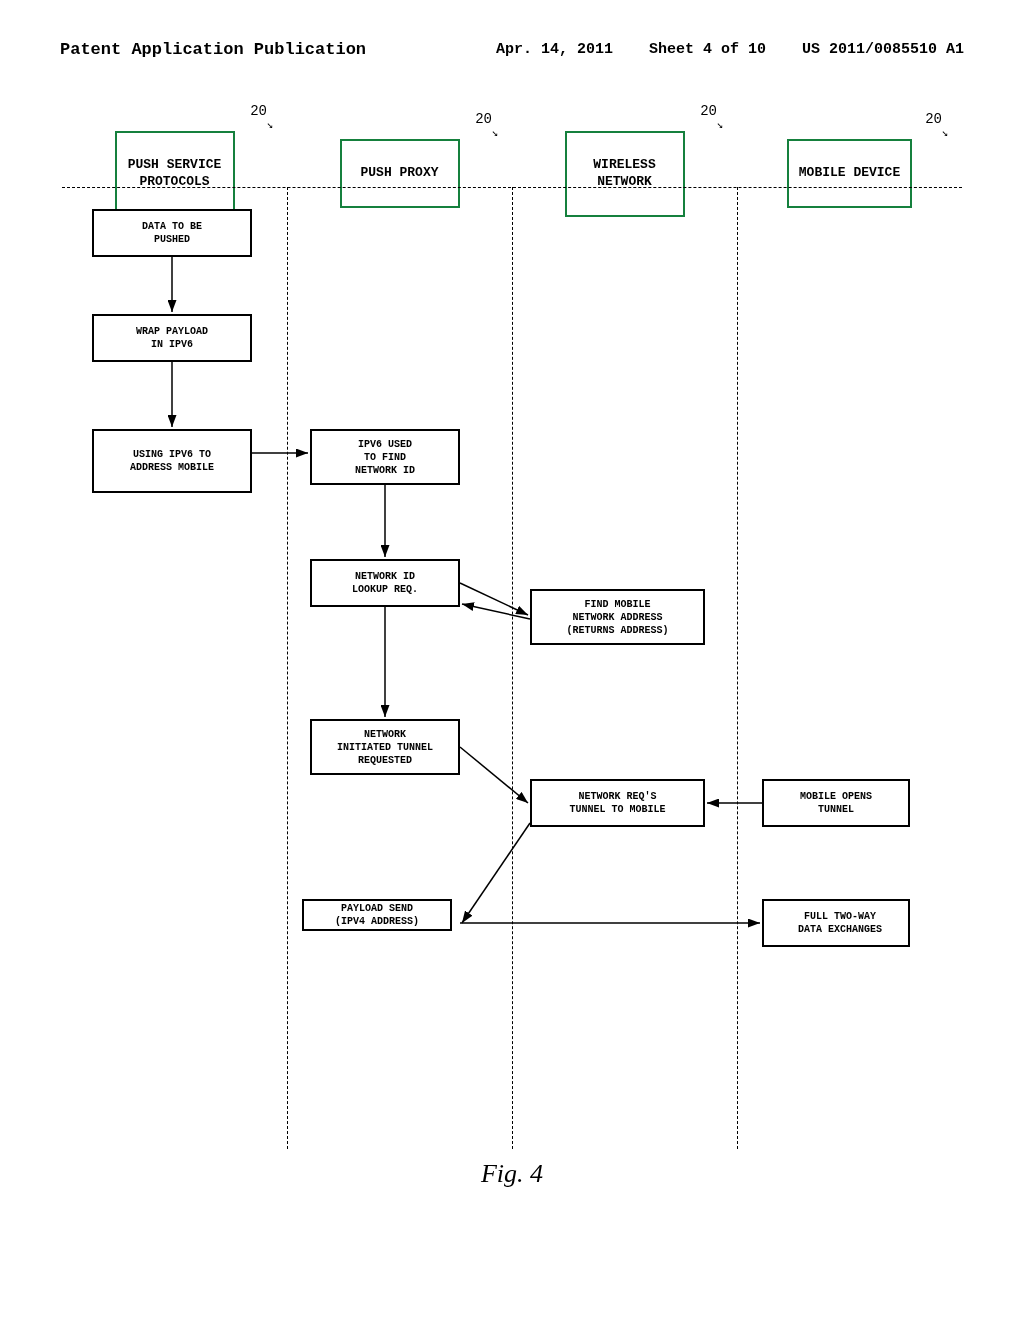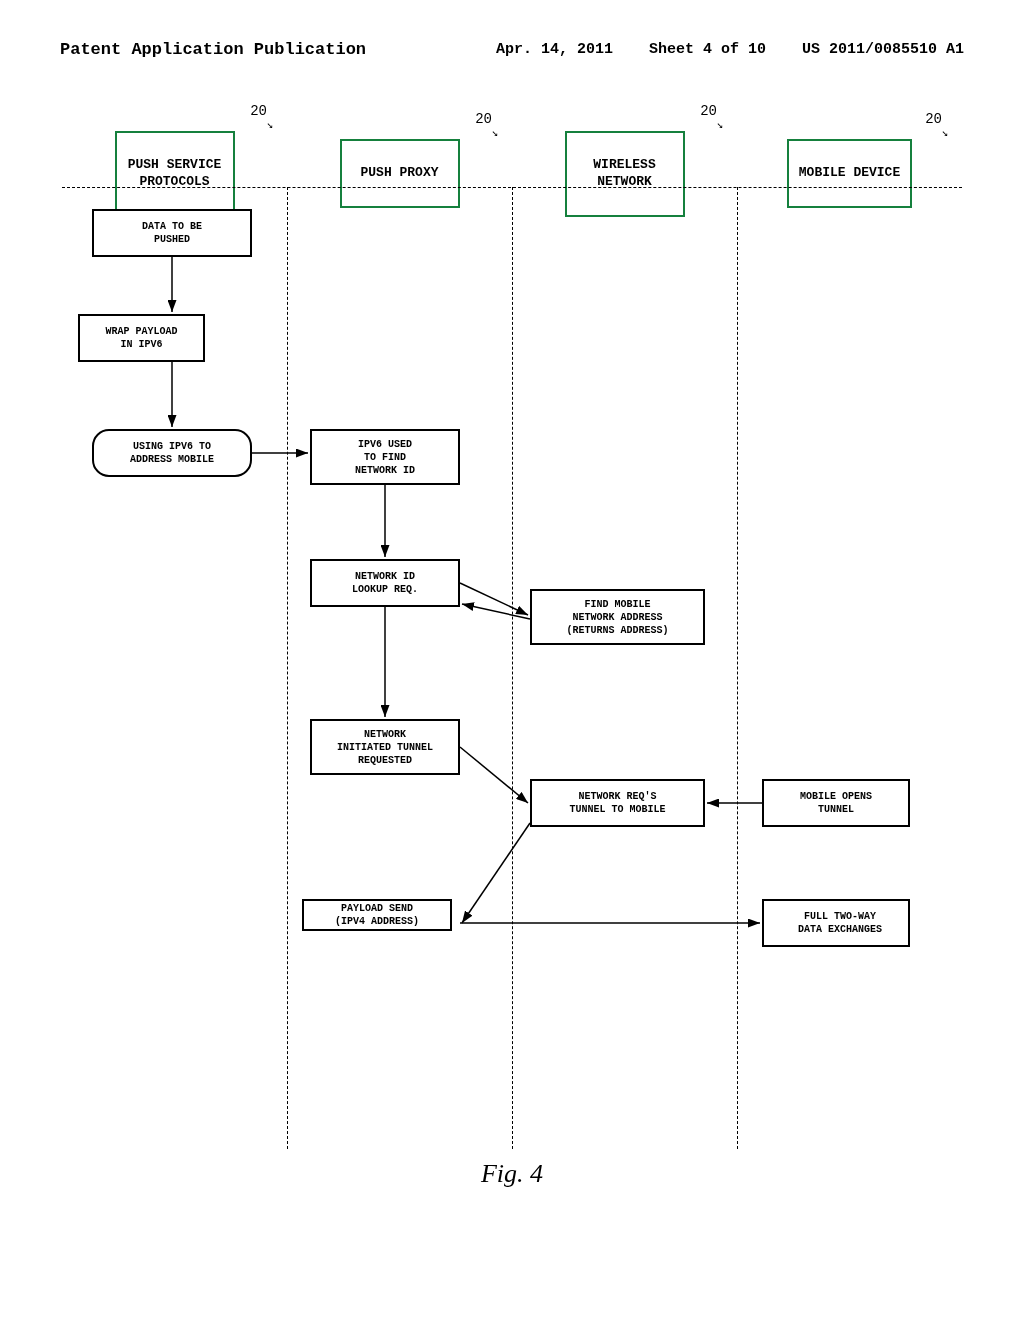--- a/index.html
+++ b/index.html
@@ -146,23 +146,23 @@
   </div>
 
   <div class="h-dashed" style="top: 88px;"></div>
 
   <div class="v-dashed" style="left: 225px; top: 88px;"></div>
   <div class="v-dashed" style="left: 450px; top: 88px;"></div>
   <div class="v-dashed" style="left: 675px; top: 88px;"></div>
 
   <div class="flow-box" style="left:30px; top:110px; width:160px; height:48px;">DATA TO BE<br>PUSHED</div>
 
-  <div class="flow-box" style="left:16px; top:215px; width:127px; height:48px;">WRAP PAYLOAD<br>IN IPV6</div>
-
-  <div class="flow-box" style="left:30px; top:330px; width:160px; height:48px;border-radius:17px;">USING IPV6 TO<br>ADDRESS MOBILE</div>
+  <div class="flow-box" style="left:30px; top:215px; width:160px; height:48px;">WRAP PAYLOAD<br>IN IPV6</div>
+
+  <div class="flow-box" style="left:30px; top:330px; width:160px; height:64px;">USING IPV6 TO<br>ADDRESS MOBILE</div>
 
   <div class="flow-box" style="left:248px; top:330px; width:150px; height:56px;">IPV6 USED<br>TO FIND<br>NETWORK ID</div>
 
   <div class="flow-box" style="left:248px; top:460px; width:150px; height:48px;">NETWORK ID<br>LOOKUP REQ.</div>
 
   <div class="flow-box" style="left:248px; top:620px; width:150px; height:56px;">NETWORK<br>INITIATED TUNNEL<br>REQUESTED</div>
 
   <div class="flow-box" style="left:240px; top:800px; width:150px; height:32px;">PAYLOAD SEND<br>(IPV4 ADDRESS)</div>
 
   <div class="flow-box" style="left:468px; top:490px; width:175px; height:56px;">FIND MOBILE<br>NETWORK ADDRESS<br>(RETURNS ADDRESS)</div>

